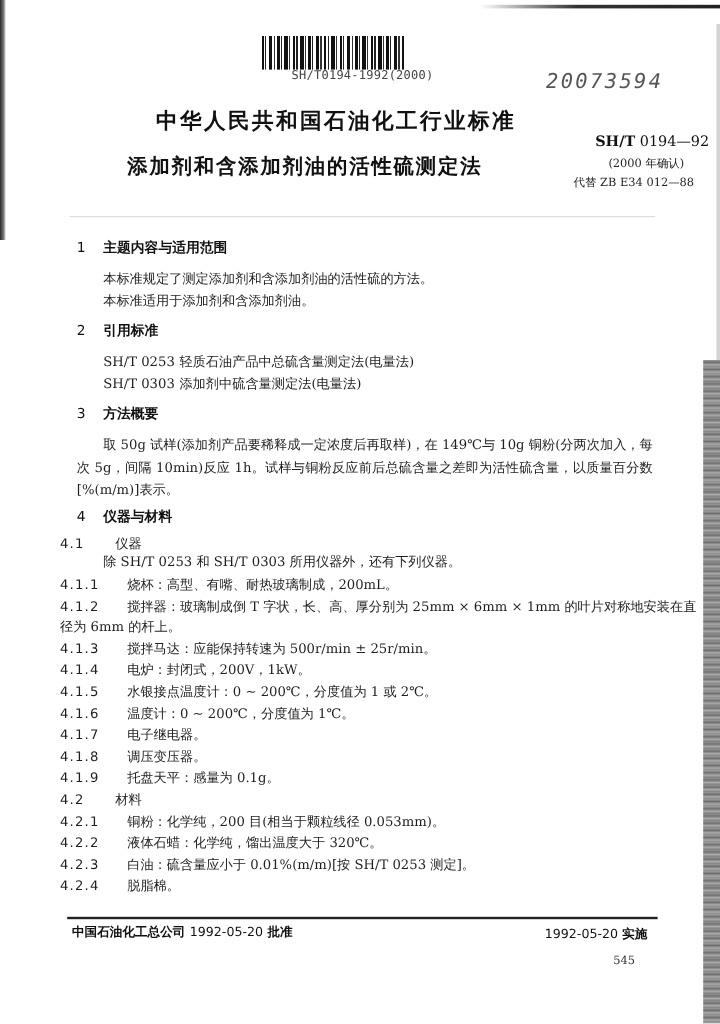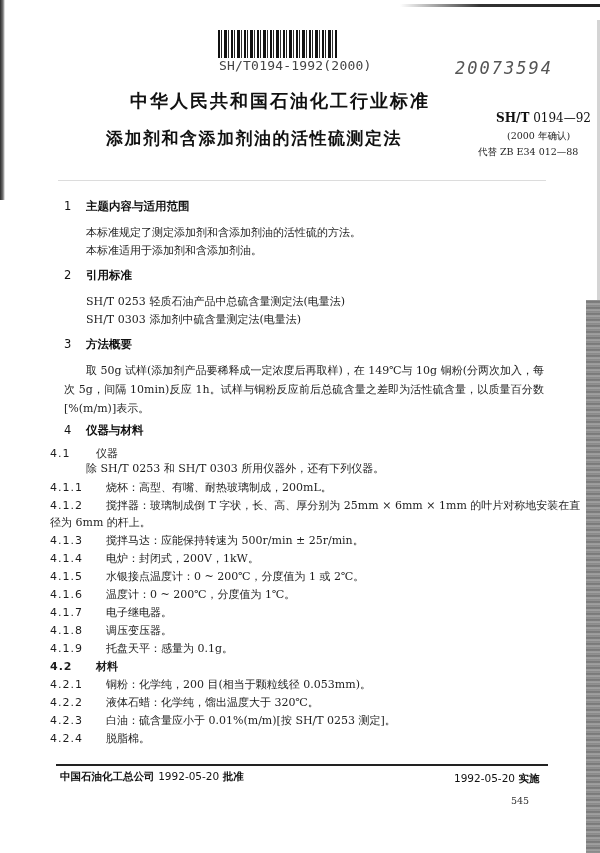--- a/index.html
+++ b/index.html
@@ -13,22 +13,22 @@
   .scan-edge-right { position: absolute; right: 0; top: 300px; width: 14px; height: 553px;
     background: repeating-linear-gradient(180deg, #8a8a8a 0px, #555 2px, #9b9b9b 4px, #6a6a6a 6px);
     opacity: 0.85; }
   .scan-edge-right-top { position: absolute; right: 0; top: 20px; width: 3px; height: 280px;
     background: #aaa; opacity: 0.5; }
 
   .barcode { position: absolute; left: 218px; top: 30px; width: 120px; height: 28px;
     background: repeating-linear-gradient(90deg,
       #111 0px, #111 2px, #fff 2px, #fff 3px, #222 3px, #222 4px, #fff 4px, #fff 6px,
       #111 6px, #111 9px, #fff 9px, #fff 10px, #333 10px, #333 11px, #fff 11px, #fff 13px); }
-  .barcode-text { position: absolute; left: 219px; top: 58px; font-family: "DejaVu Sans Mono", monospace;
-    font-size: 13px; color: #444; letter-spacing: 0.2px; }
+  .barcode-text { position: absolute; left: 243px; top: 58px; font-family: "DejaVu Sans Mono", monospace;
+    font-size: 10px; color: #444; letter-spacing: 0.2px; }
   .stamp-number { position: absolute; left: 455px; top: 58px; font-family: "DejaVu Sans Mono", monospace;
     font-size: 17px; color: #555; letter-spacing: 2px; font-style: italic; }
 
   .org-title { position: absolute; left: 130px; top: 89px; font-family: "DejaVu Sans", sans-serif;
     font-weight: bold; font-size: 18px; letter-spacing: 2px; color: #111; }
   .doc-title { position: absolute; left: 106px; top: 127px; font-family: "DejaVu Sans", sans-serif;
     font-weight: bold; font-size: 17px; letter-spacing: 1.5px; color: #111; }
 
   .std-code { position: absolute; left: 496px; top: 111px; font-size: 12px; color: #111; }
   .std-code b { font-weight: bold; }
@@ -138,21 +138,21 @@
 <div class="item" style="top:605px;">
   <span class="num">4.1.7</span><span>电子继电器。</span>
 </div>
 <div class="item" style="top:623px;">
   <span class="num">4.1.8</span><span>调压变压器。</span>
 </div>
 <div class="item" style="top:641px;">
   <span class="num">4.1.9</span><span>托盘天平：感量为 0.1g。</span>
 </div>
 
-<div class="item" style="top:659px;font-weight:bold;">
+<div class="item" style="top:659px;">
   <span class="num short">4.2</span><span>材料</span>
 </div>
 <div class="item" style="top:677px;">
   <span class="num">4.2.1</span><span>铜粉：化学纯，200 目(相当于颗粒线径 0.053mm)。</span>
 </div>
 <div class="item" style="top:695px;">
   <span class="num">4.2.2</span><span>液体石蜡：化学纯，馏出温度大于 320℃。</span>
 </div>
 <div class="item" style="top:713px;">
   <span class="num">4.2.3</span><span>白油：硫含量应小于 0.01%(m/m)[按 SH/T 0253 测定]。</span>

